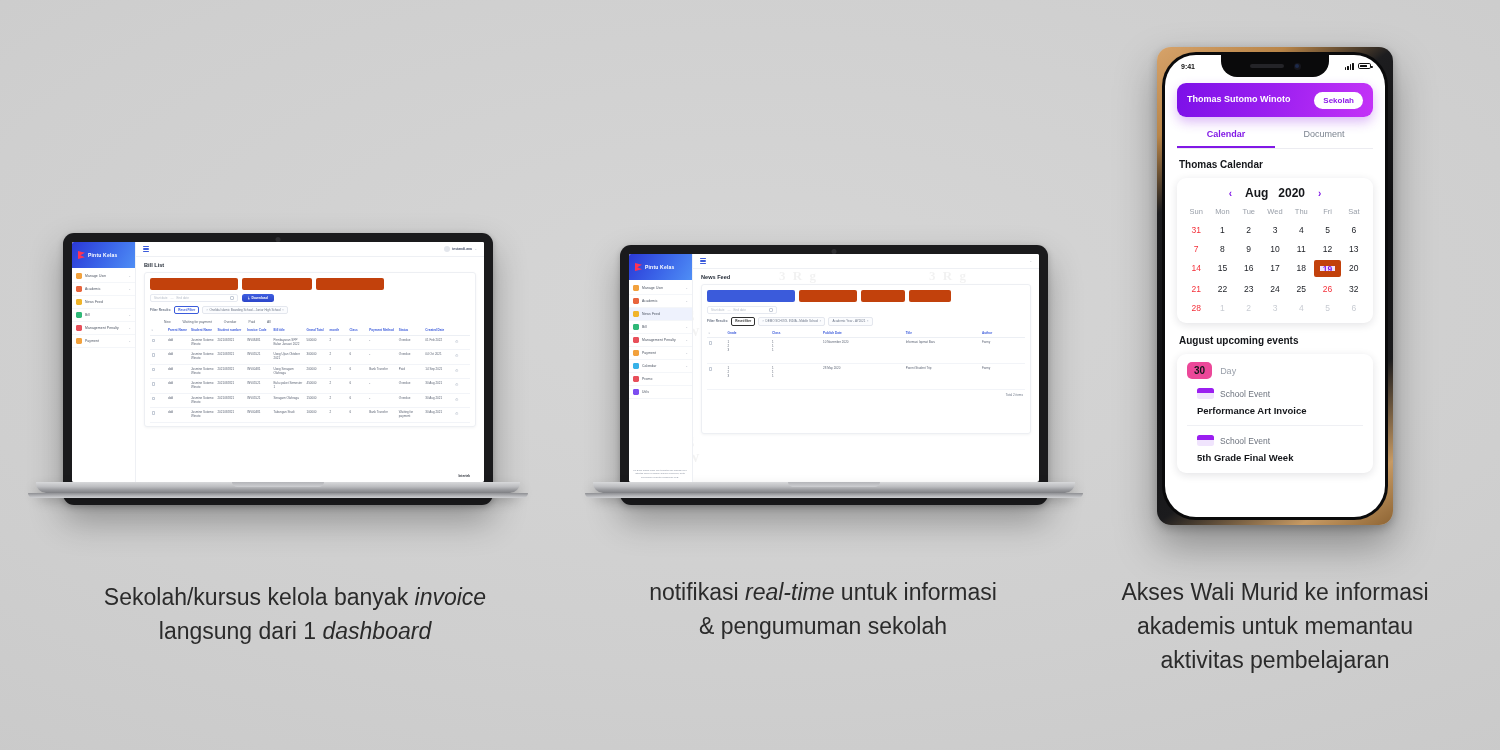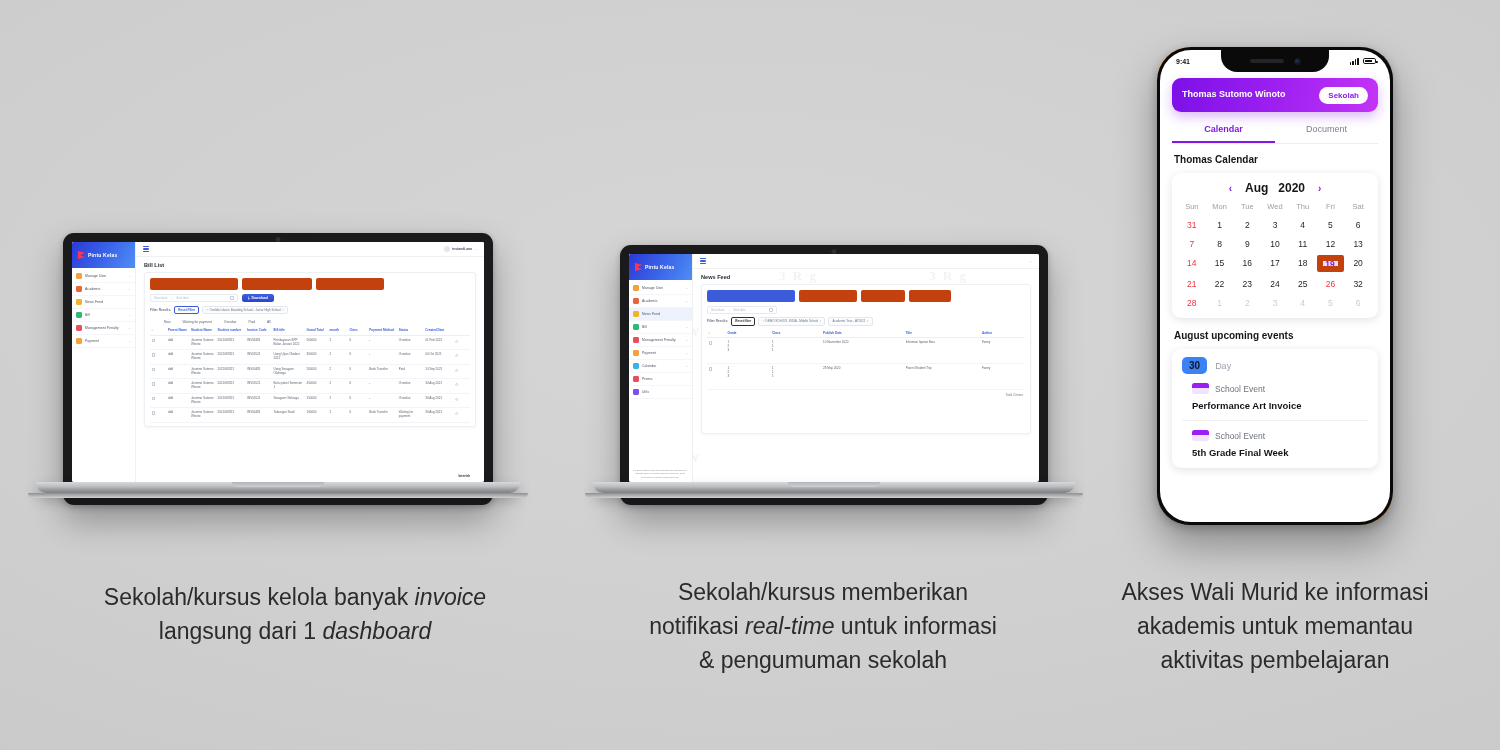--- a/index.html
+++ b/index.html
@@ -173,22 +173,23 @@
     font-size:2.3px; line-height:1.45; color:#8d95a3; text-align:center;
   }
   .intertek{
     position:absolute; right:14px; bottom:4px; font-size:3.2px; font-weight:700; color:#2a2f38;
   }
 
   
   .phone {
     position:absolute;
     width: 236px; height: 478px;
-    border-radius: 32px;
+    border-radius: 14px;
     background: linear-gradient(145deg,#d7a36a 0%, #b98548 14%, #1d1d1f 26%, #101012 50%, #1b1b1d 74%, #c79a63 90%, #8d6434 100%);
+    padding: 5px;
     box-shadow: 0 20px 42px rgba(0,0,0,.34), 0 3px 10px rgba(0,0,0,.24);
   }
   .phone-inner {
     width:100%; height:100%; background:#0a0a0b; border-radius:34px; padding:3px;
   }
   .phone-screen{
     width:100%; height:100%; background:#fff; border-radius:31px; overflow:hidden; position:relative;
   }
   .notch{
     position:absolute; top:0; left:50%; transform:translateX(-50%);
@@ -247,21 +248,21 @@
     display:inline-flex; align-items:center; justify-content:center;
     width:15px;height:15px;border-radius:50%; background:#efe1fd; color:#8118e6; font-weight:700;
   }
 
   .ev-card{
     margin-top:8px; border-radius:9px; background:#fff;
     box-shadow:0 2px 9px rgba(25,25,40,.12); padding:8px 10px 10px 10px;
   }
   .ev-daybox{ display:flex; align-items:center; gap:8px; }
   .ev-num{
-    background:#3b82f6; border-radius:5px; padding:3px 7px;
+    background:#ec4899; border-radius:5px; padding:3px 7px;
     font-size:10px; font-weight:700; color:#14161a;
   }
   .ev-daylbl{ font-size:9px; color:#9aa0aa; }
   .ev-row{ margin-top:9px;margin-left:10px; }
   .ev-tag{ display:flex; align-items:center; gap:6px; }
   .ev-sw{ width:17px;height:11px;border-radius:2.5px;background:#f0e4fd; position:relative; }
   .ev-sw::after{content:"";position:absolute;left:0;right:0;top:0;height:4.5px;border-radius:2.5px 2.5px 0 0;background:#9b1ff0;}
   .ev-type{ font-size:8.5px; color:#6d737e; }
   .ev-name{ font-size:9.5px; font-weight:700; color:#14161a; margin-top:6px; }
   .ev-div{ height:1px; background:#eff0f4; margin:9px 0 0 0; }
@@ -818,23 +819,20 @@
     <div>
       <span>Sekolah/kursus kelola banyak </span><em>invoice</em>
     </div>
     <div>
       <span>langsung dari 1 </span><em>dashboard</em>
     </div>
   </div>
 
   <div class="caption" style="left:583px; top:575px; width:480px;">
     <div>
-      <span>Sekolah/kursus memberikan</span>
-    </div>
-    <div>
       <span>notifikasi </span><em>real-time</em><span> untuk informasi</span>
     </div>
     <div>&amp; pengumuman sekolah</div>
   </div>
 
   <div class="caption" style="left:1075px; top:575px; width:400px;">
     <div>Akses Wali Murid ke informasi</div>
     <div>akademis untuk memantau</div>
     <div>aktivitas pembelajaran</div>
   </div>

